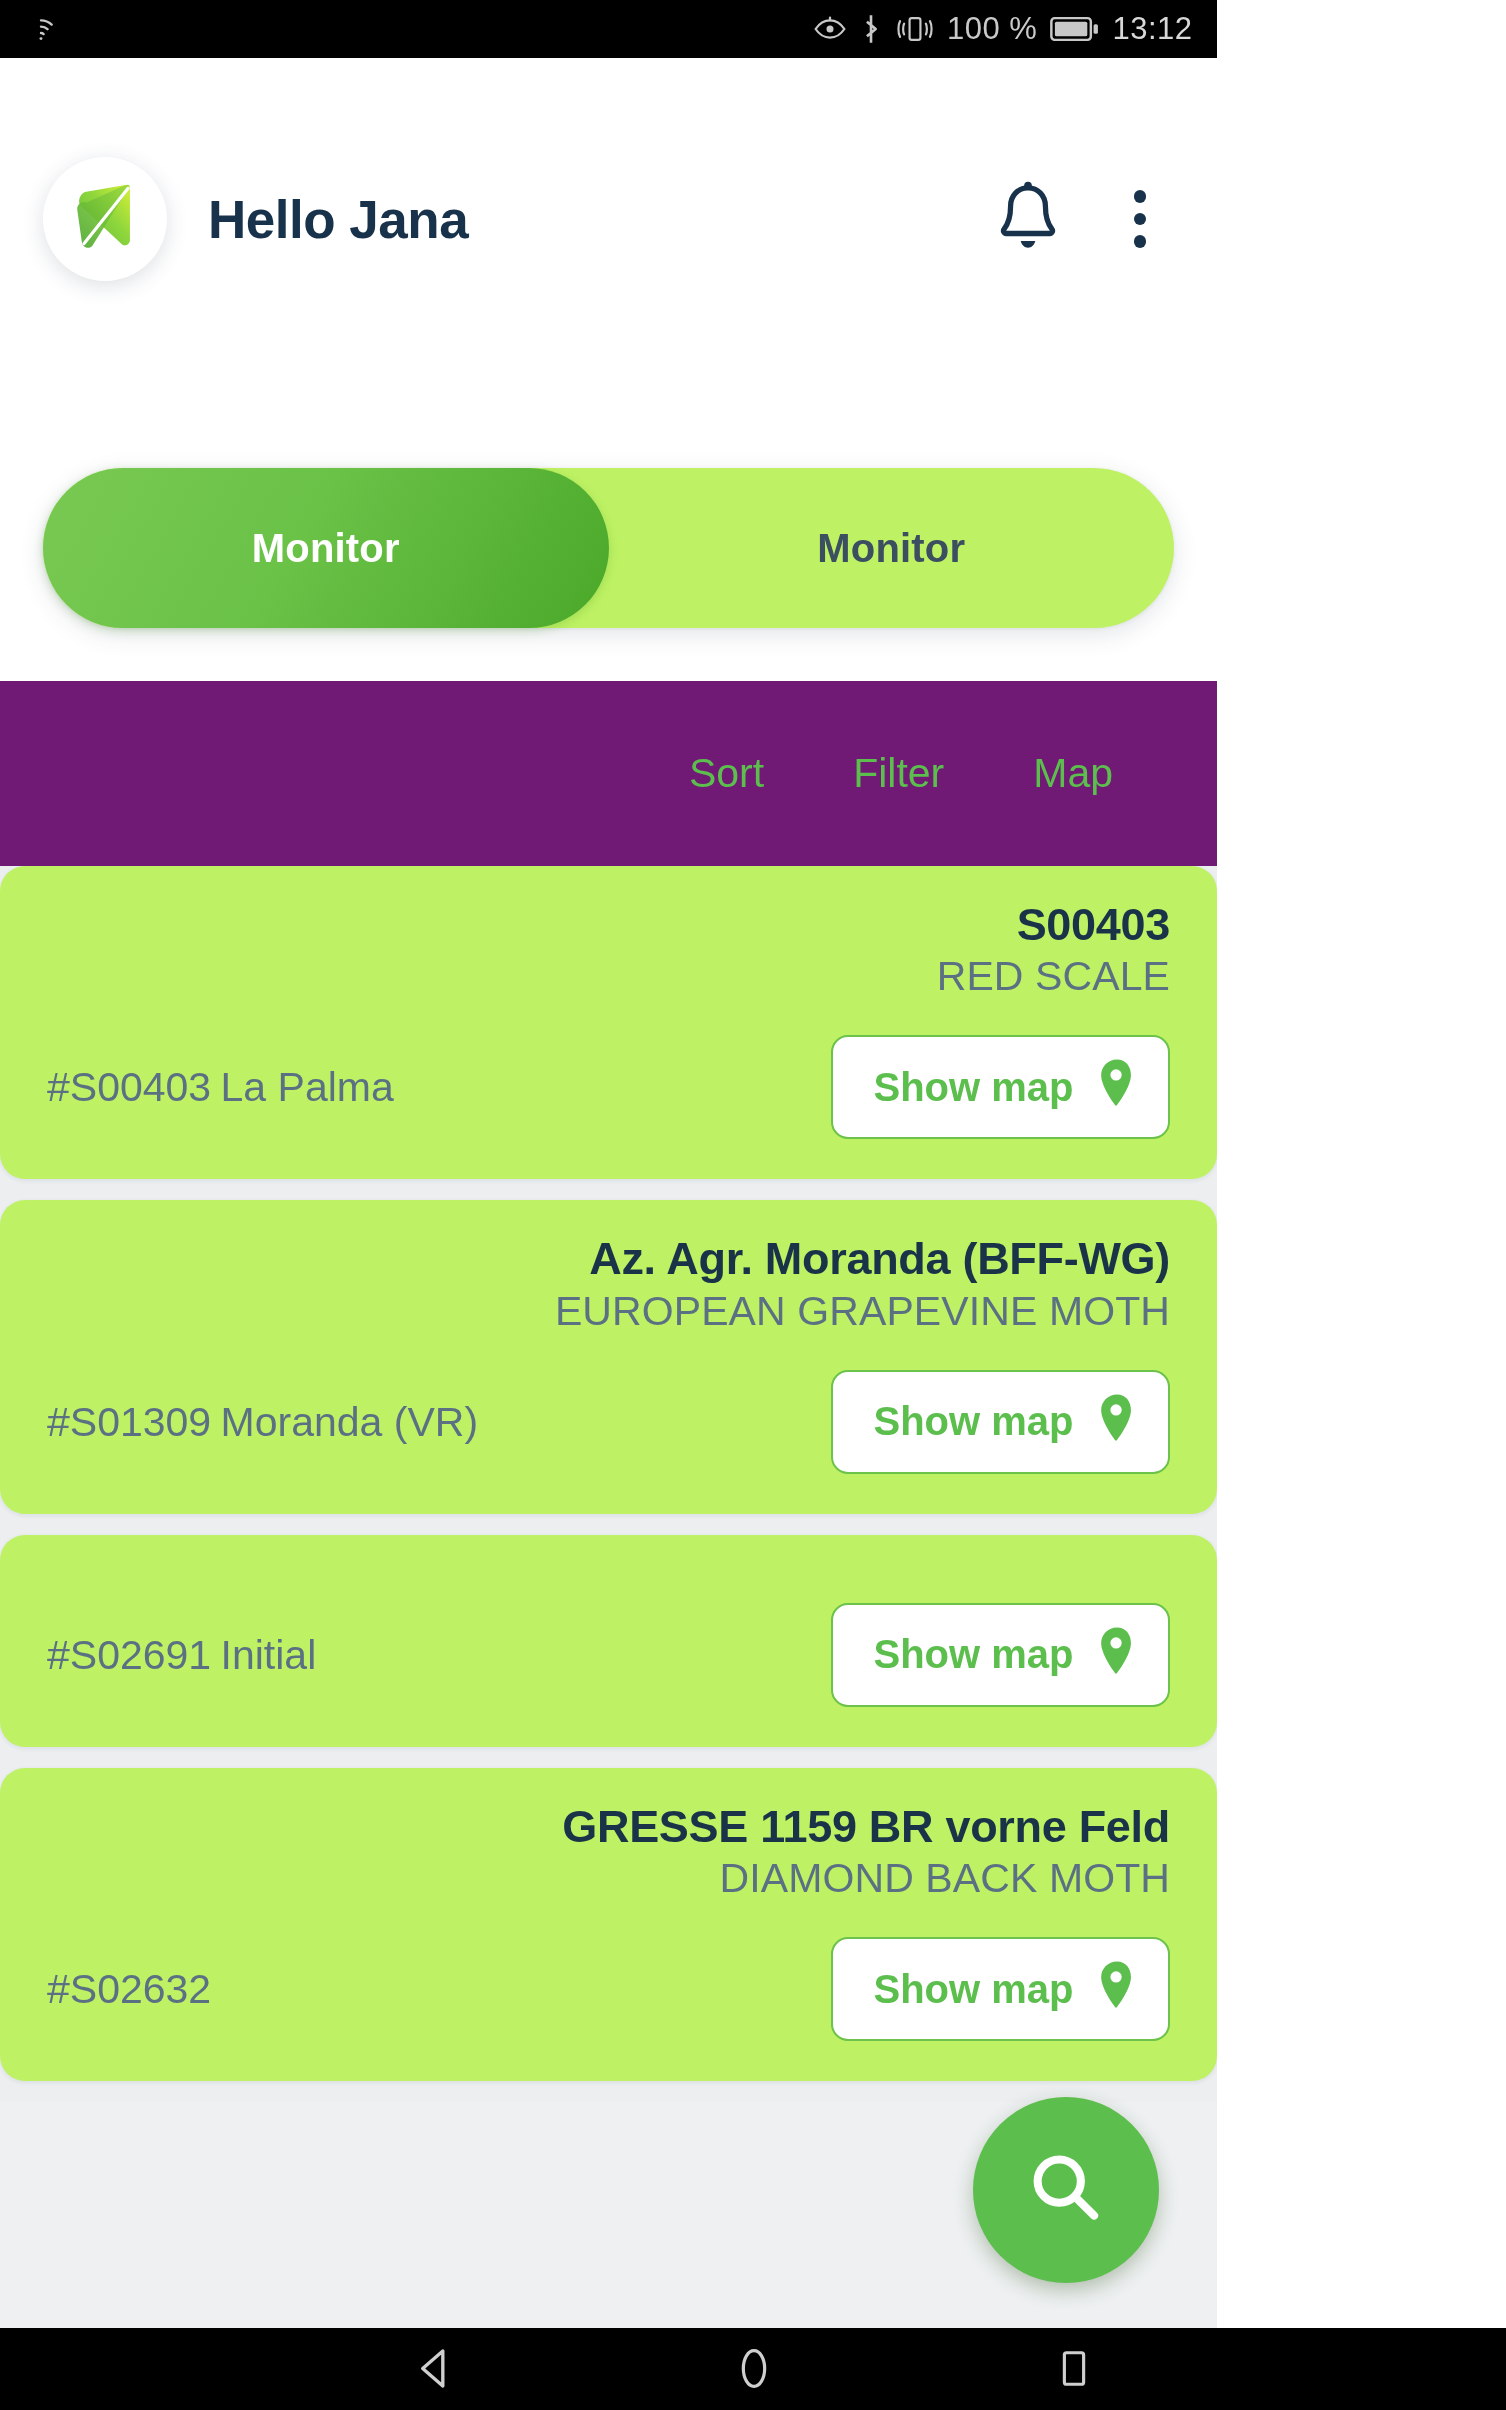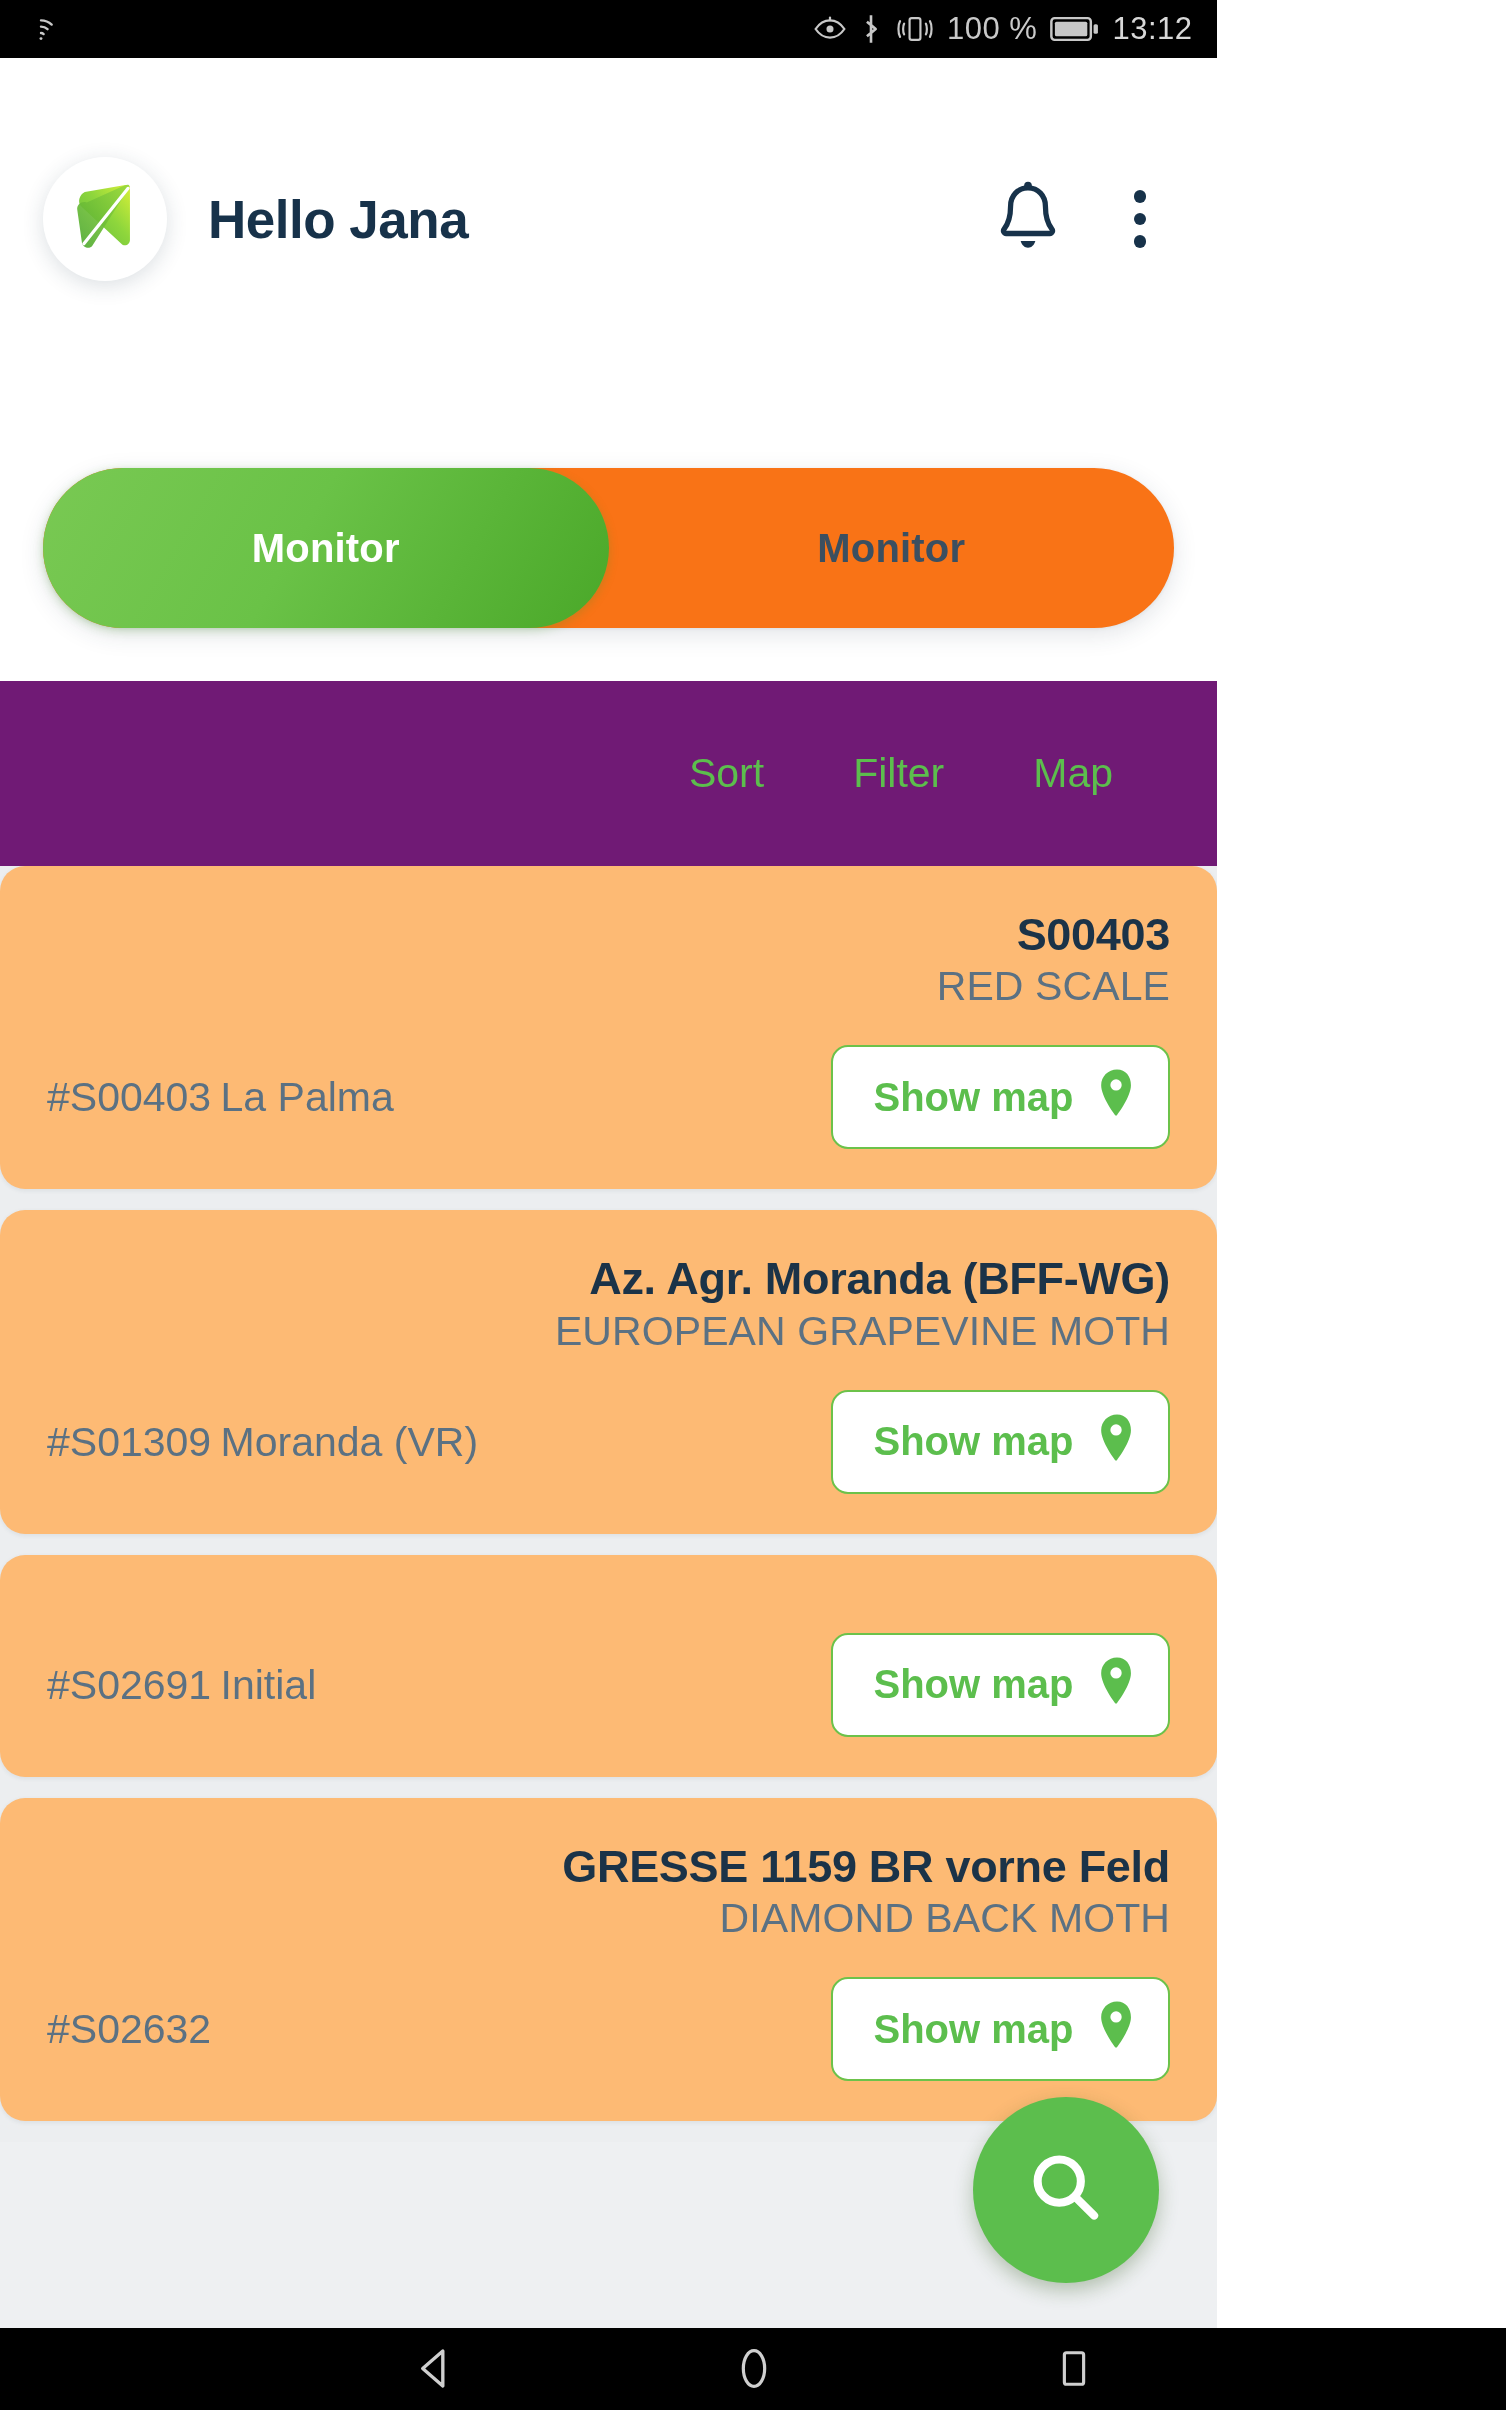--- a/index.html
+++ b/index.html
@@ -42,21 +42,21 @@
     color:#17324a; letter-spacing:-0.5px; line-height:1;
   }
   .hdr-actions { margin-left:auto; display:flex; align-items:center; gap:55px; padding-right:13px; }
   .icon-btn { display:flex; align-items:center; justify-content:center; }
   .dots { display:flex; flex-direction:column; gap:10.4px; align-items:center; padding:7.5px 15px; }
   .dots i { width:12.2px; height:12.2px; border-radius:50%; background:#17324a; display:block; }
 
   
   .tabs-zone { background:#ffffff; padding:0 43px 53px; }
   .tabs {
-    position:relative; height:160px; border-radius:80px; background:#f97316;
+    position:relative; height:160px; border-radius:80px; background:#bef264;
     box-shadow:0 6.6px 24.5px rgba(35,55,75,.13), 0 0.9px 3.8px rgba(35,55,75,.07);
     display:flex; align-items:stretch;
   }
   .tab {
     flex:1; display:flex; align-items:center; justify-content:center;
     font-size:40px; font-weight:bold; border-radius:80px;
     color:#3b4f60; letter-spacing:0.2px;
   }
   .tab.active {
     background:linear-gradient(120deg,#79c953 0%, #6ac247 45%, #4aa829 100%);
@@ -71,21 +71,21 @@
     padding-right:66px; gap:13px;
   }
   .action {
     font-size:41px; color:#5cbe4d; font-weight:normal;
     padding:0 38px;
   }
 
   
   .list { background:#eceef0; }
   .card {
-    background:#fdba74; padding:44px 47px 40px;
+    background:#bef264; padding:34px 47px 40px;
     box-shadow:0 1.9px 4.7px rgba(30,50,70,.07);
     margin-bottom:21px; position:relative;border-radius:25px;
   }
   .card-title {
     font-size:45px; font-weight:bold; color:#1b3348;
     line-height:1.12; letter-spacing:-0.3px;
   }
   .card-sub {
     font-size:41px; color:#5b7183; line-height:1.2; margin-top:1.9px;
     letter-spacing:0.1px;

